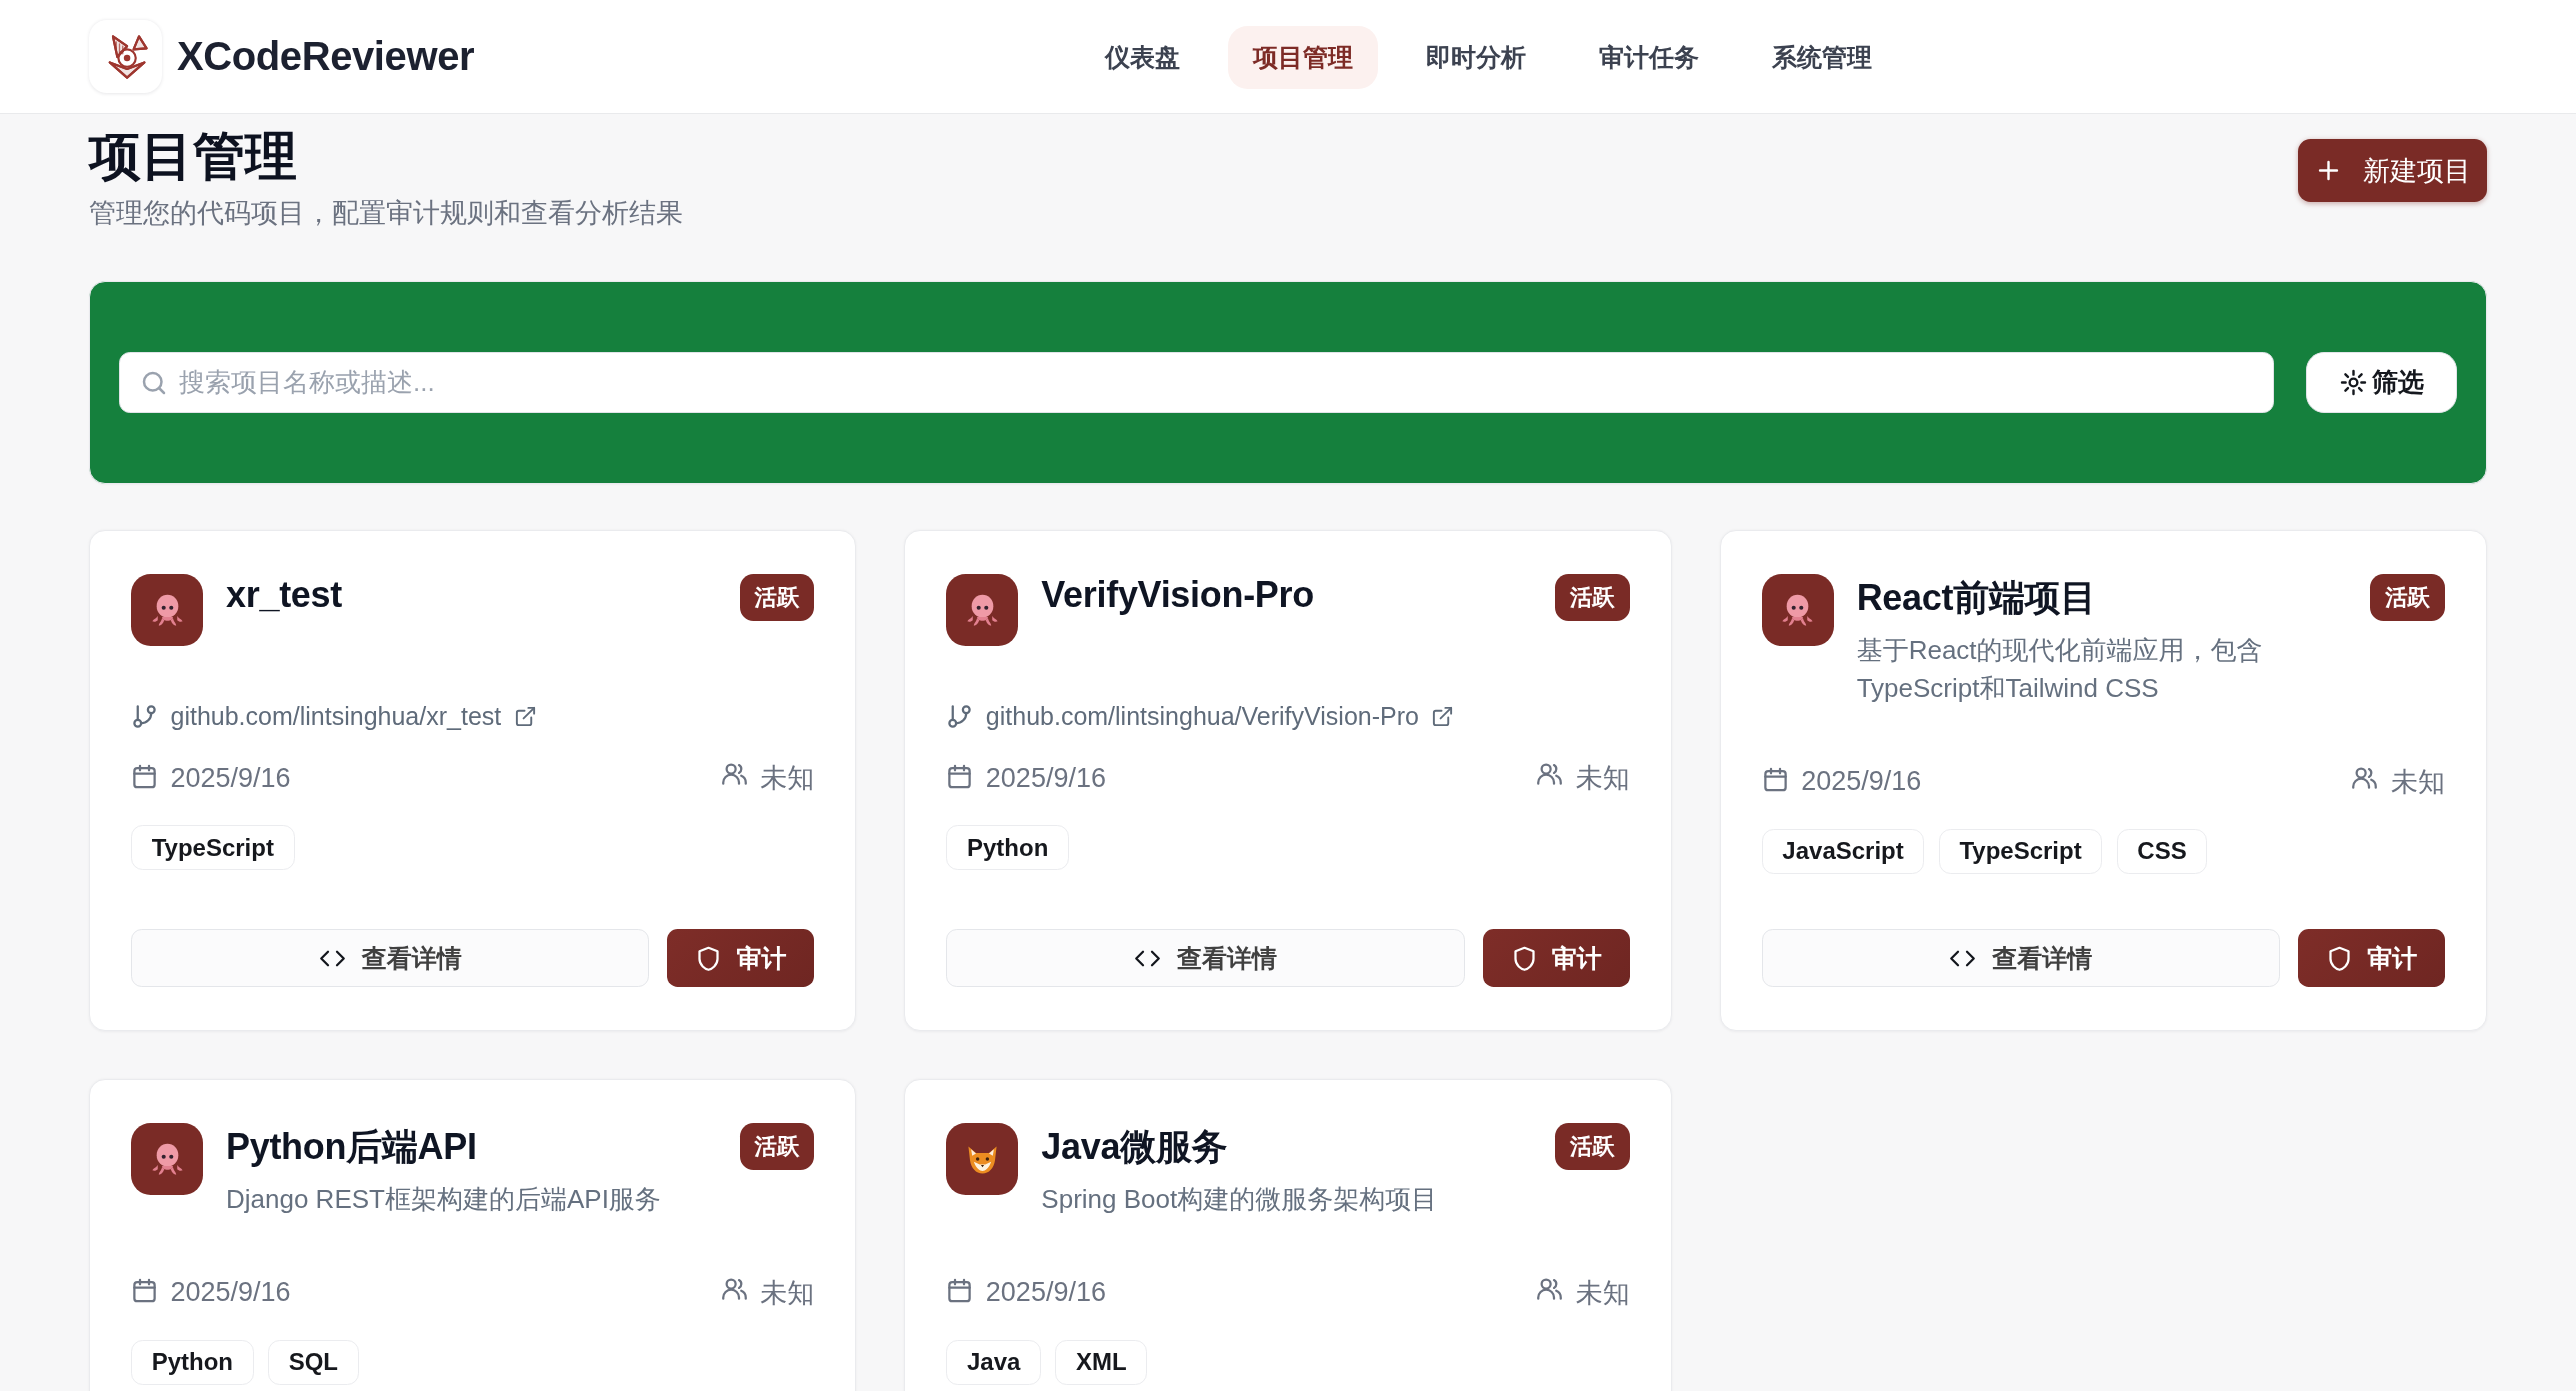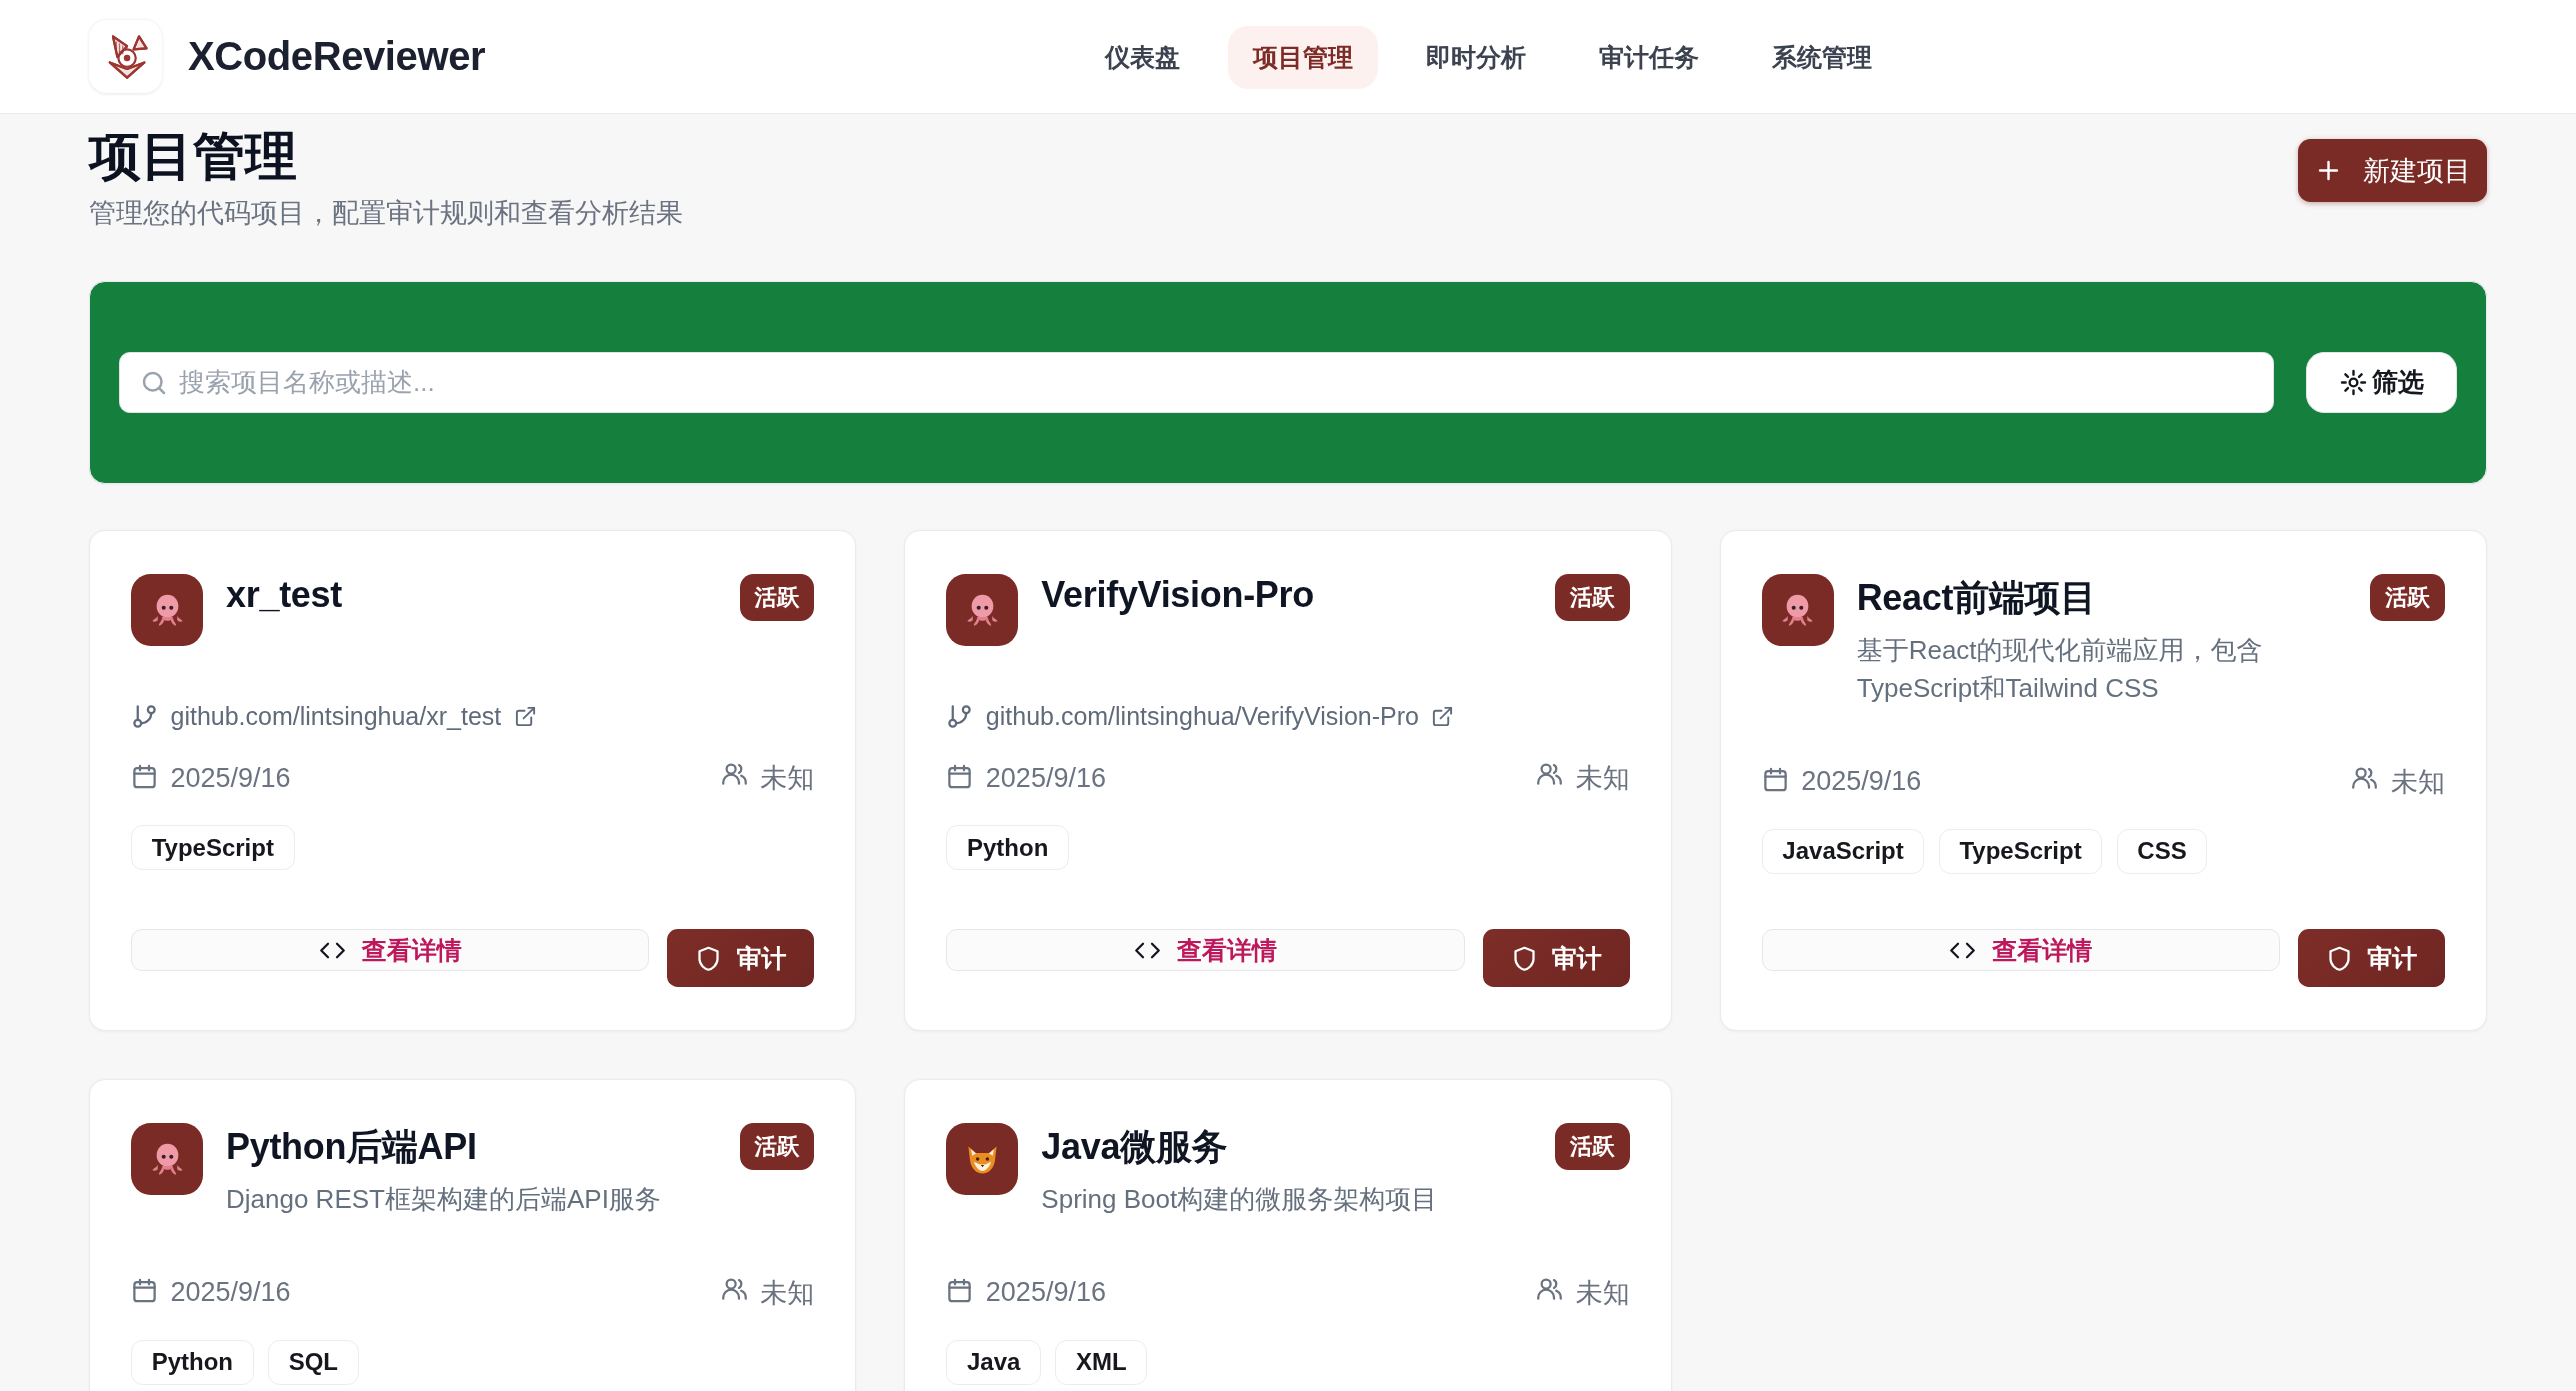--- a/index.html
+++ b/index.html
@@ -7,21 +7,21 @@
   body {
     font-family:"Liberation Sans","DejaVu Sans",sans-serif;
     background:#f7f7f8;
     color:#10151f;
   }
   
   .topbar {
     height:114px; background:#ffffff; border-bottom:0.9px solid #e9eaec;
     display:flex; align-items:center; padding:0 89px; position:relative;
   }
-  .brand { display:flex; align-items:center; gap:26px; cursor:pointer; }
+  .brand { display:flex; align-items:center; gap:15px; cursor:pointer; }
   .logo-tile {
     width:73px; height:73px; border-radius:18px; background:#ffffff;
     box-shadow:0 0.9px 3.6px rgba(16,24,40,.10); display:grid; place-items:center;
   }
   .brand-name { font-size:40px; font-weight:800; color:#1c2130; letter-spacing:-0.4px; }
   .main-nav { position:absolute; left:1080px; top:0; height:114px; display:flex; align-items:center; gap:23px; }
   .nav-item {
     font-size:25px; font-weight:600; color:#3c4250; padding:15px 25px;
     border-radius:19.7px; white-space:nowrap; cursor:pointer;
   }
@@ -81,23 +81,23 @@
   .repo-row .repo-text { overflow:hidden; text-overflow:ellipsis; white-space:nowrap; }
   .meta-row { display:flex; justify-content:space-between; align-items:center; font-size:27px; color:#6b7280; }
   .meta-left,.meta-right { display:flex; align-items:flex-start; gap:12.5px; }
   .tags-row { display:flex; gap:14.3px; }
   .tag {
     height:45px; display:flex; align-items:center; padding:0 19.7px; background:#fff;
     border:1.8px solid #ebecef; border-radius:11.6px; font-size:24px; font-weight:600; color:#16181d;
   }
   .actions-row { margin-top:auto; display:flex; gap:18px; }
   .btn-view {
-    flex:1; height:42px; border-radius:10.7px; background:#fbfbfc; border:0.9px solid #e4e6ea;
+    flex:1; height:58px; border-radius:10.7px; background:#fbfbfc; border:0.9px solid #e4e6ea;
     display:flex; align-items:center; justify-content:center; gap:16px;
-    font-size:25px; font-weight:600; color:#be185d; font-family:inherit; cursor:pointer;
+    font-size:25px; font-weight:600; color:#404040; font-family:inherit; cursor:pointer;
   }
   .btn-audit {
     width:147px; height:58px; border-radius:10.7px; border:none;
     background:linear-gradient(135deg,#7e2d28,#6f2622);
     display:flex; align-items:center; justify-content:center; gap:14.3px;
     font-size:25px; font-weight:600; color:#fff; font-family:inherit; cursor:pointer;
   }
   svg { display:block; }
 </style>
 </head>

